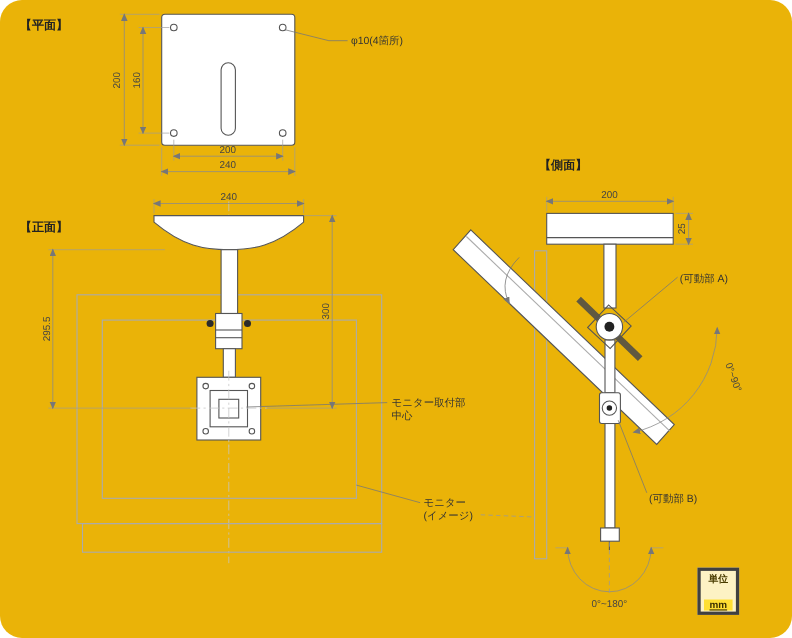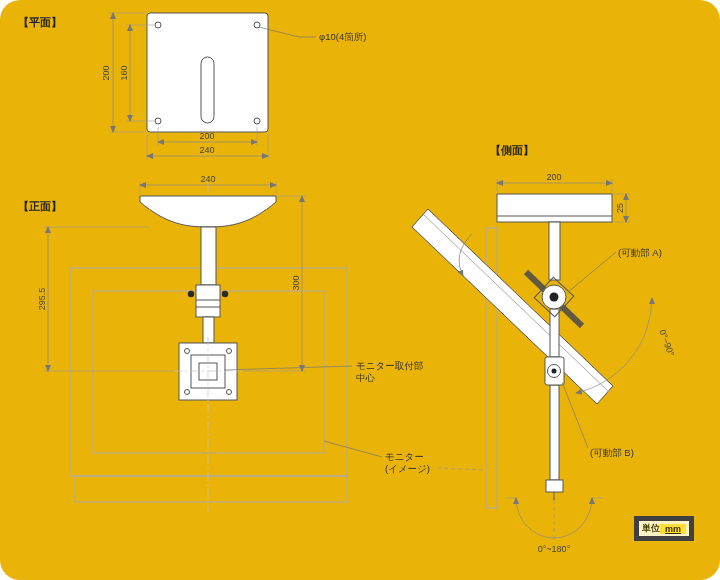--- a/index.html
+++ b/index.html
@@ -11,22 +11,22 @@
   .t-label{font:9.5px "Liberation Sans",sans-serif;fill:#333;}
   .ln-obj{stroke:#555;stroke-width:1;fill:none;}
   .ln-objf{stroke:#555;stroke-width:1;fill:#ffffff;}
   .ln-lt{stroke:#ababab;stroke-width:1;fill:none;}
   .ln-dim{stroke:#8a8a8a;stroke-width:0.7;fill:none;}
   .ln-ext{stroke:#9a9a9a;stroke-width:0.6;}
   .ln-center{stroke:#c4c4c4;stroke-width:0.7;stroke-dasharray:9 3 2 3;}
   .ln-leader{stroke:#777;stroke-width:0.7;fill:none;}
   .ln-dash{stroke:#999;stroke-width:0.7;stroke-dasharray:4 3;fill:none;}
   .unit-badge{position:absolute;left:634px;top:516px;display:flex;align-items:center;
-              border:5px solid #404040;background:#fdf2c4;padding:1px 3px;gap:0;
-              font:bold 9px "Liberation Sans",sans-serif;color:#4a3c00;}
+              border:3px solid #404040;background:#fdf2c4;padding:1px 3px;gap:12px;
+              font:bold 9px "Liberation Sans",sans-serif;color:#4a3c00;flex-direction:column;}
   .unit-badge .mm{background:#ffdf33;padding:0 5px;color:#3a3000;text-decoration:underline;}
 </style>
 </head>
 <body>
 
 <div class="stage">
 <svg width="720" height="580" viewBox="0 0 720 580">
   <defs>
     <marker id="arr" markerWidth="9" markerHeight="8" refX="6" refY="3" orient="auto-start-reverse" markerUnits="userSpaceOnUse">
       <path d="M0,0 L7,3 L0,6 Z" fill="#777"></path>

